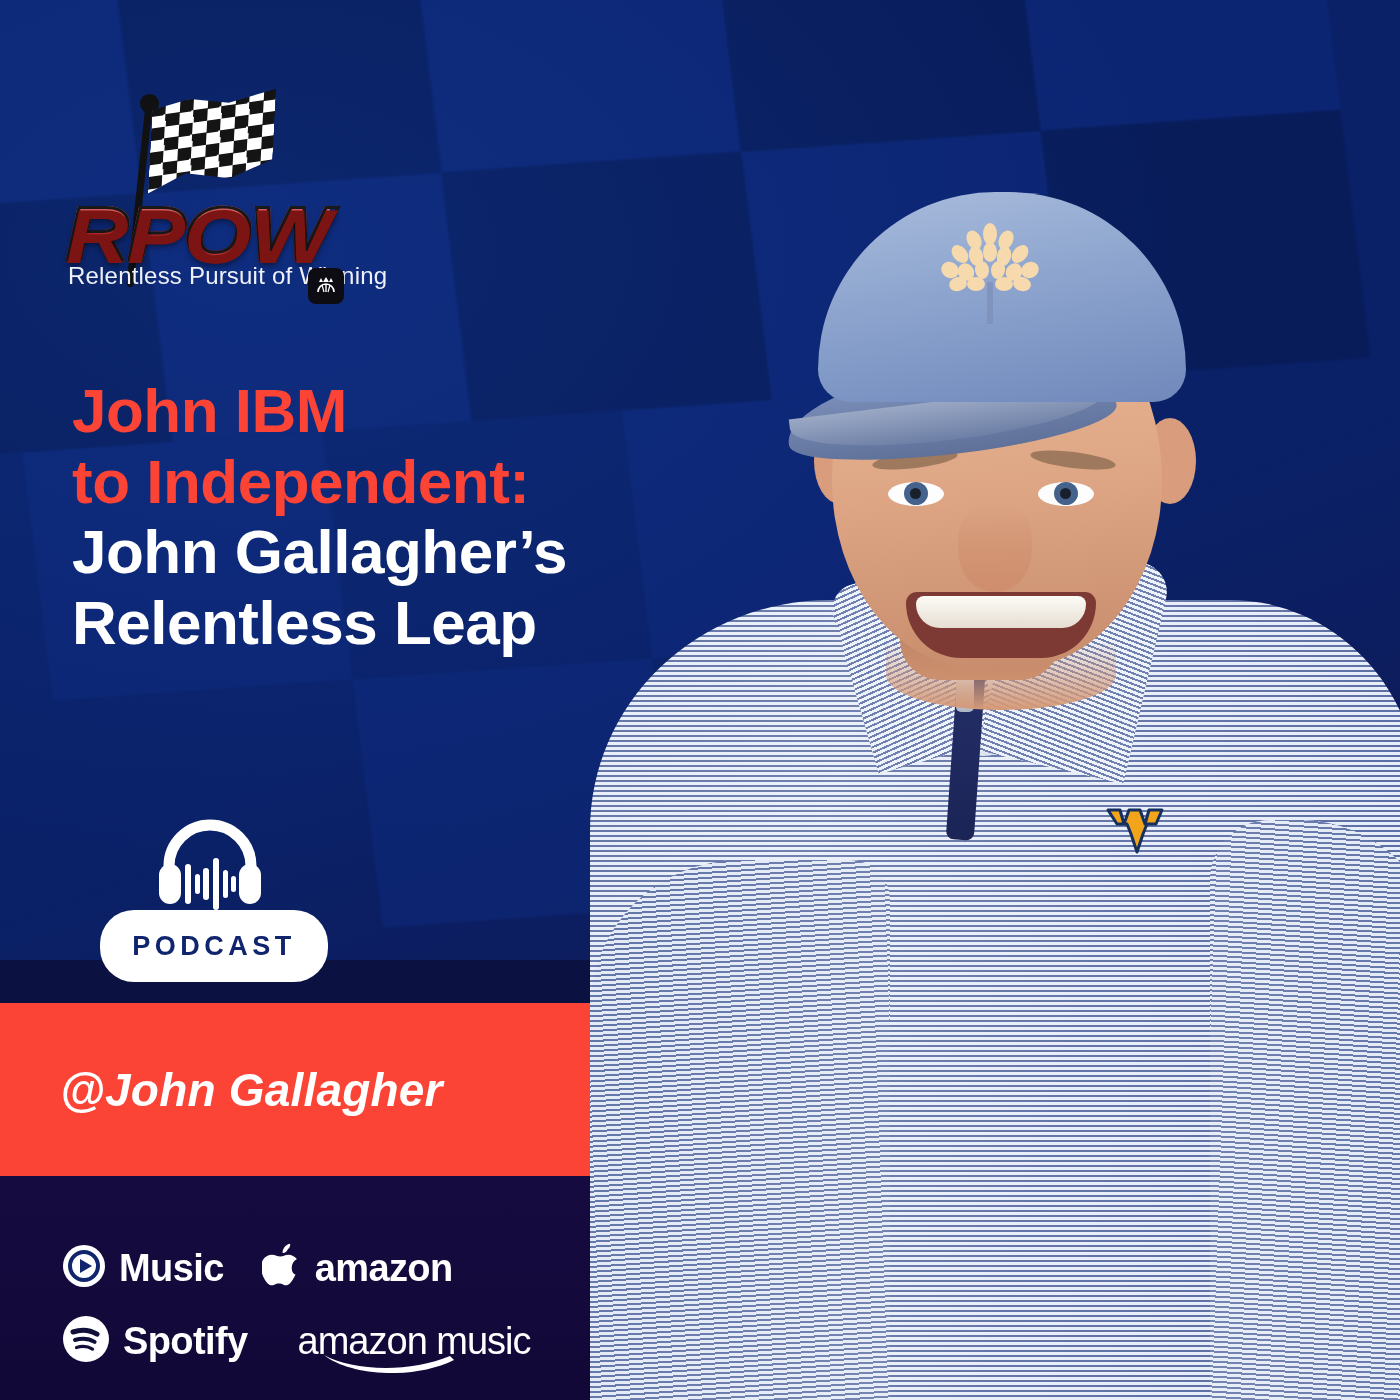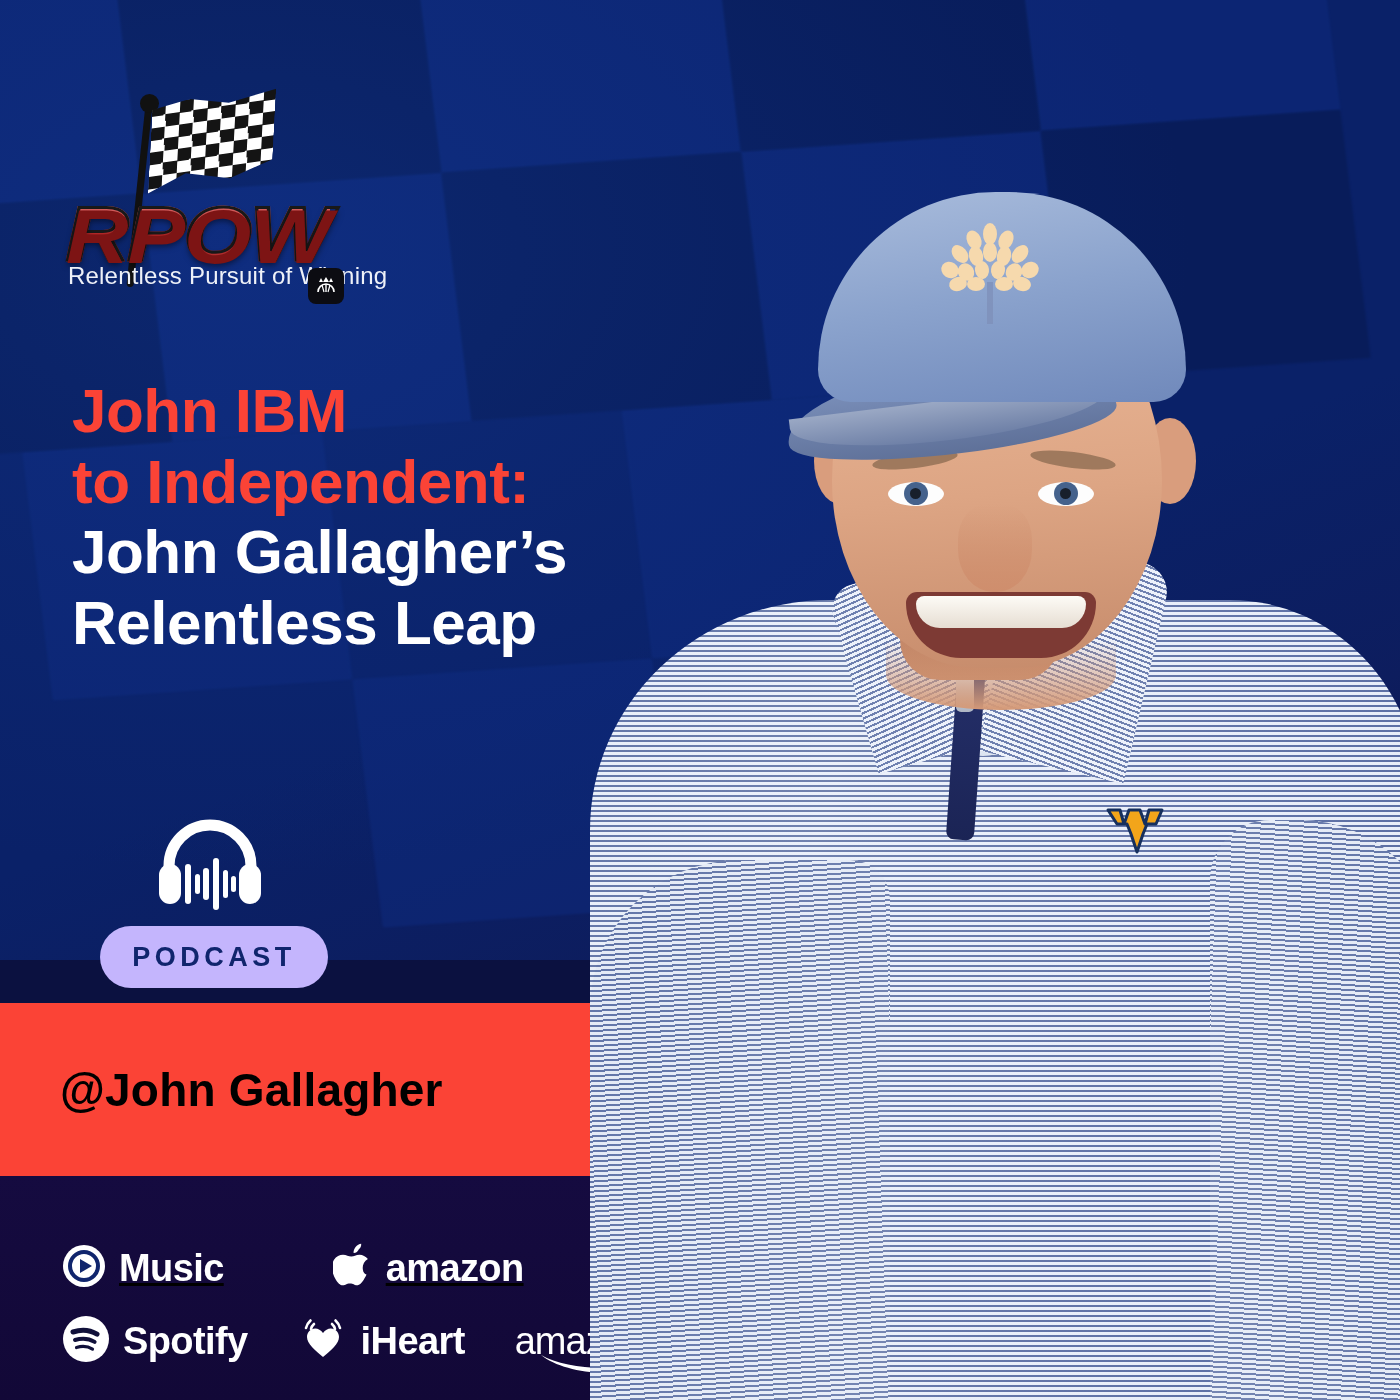--- a/index.html
+++ b/index.html
@@ -46,22 +46,22 @@
 
   
   .red-band {
     position:absolute; left:0; top:1003px;
     width:650px; height:173px;
     background:#fb4336;
   }
   .red-band .handle {
     position:absolute; left:60px; top:50%;
     transform:translateY(-50%);
-    font-size:46px; font-weight:700;
-    color:#000000; letter-spacing:.2px; white-space:nowrap;
+    font-size:46px; font-style:italic; font-weight:700;
+    color:#ffffff; letter-spacing:.2px; white-space:nowrap;
   }
 
   
   .logo-block { position:absolute; left:66px; top:86px; width:420px; }
   .flag-wrap { position:absolute; left:50px; top:0; width:180px; height:200px; }
   .flag-pole {
     position:absolute; left:30px; top:14px;
     width:7px; height:188px; background:#111; border-radius:4px;
     transform:rotate(6deg); transform-origin:top center;
   }
@@ -112,34 +112,34 @@
     font-size:62px; font-weight:800; line-height:1.14;
     letter-spacing:-.5px; white-space:nowrap;
   }
   .title-line.red { color:#fb4336; }
   .title-line.white { color:#ffffff; }
 
   
   .pod-block { position:absolute; left:100px; top:818px; width:320px; }
   .headphones { position:absolute; left:55px; top:0; width:110px; height:92px; }
   .pill {
-    position:absolute; left:0; top:108px;
-    width:228px; height:62px; border-radius:34px;
-    background:#c4b5fd;
+    position:absolute; left:0; top:92px;
+    width:228px; height:72px; border-radius:34px;
+    background:#ffffff;
     display:flex; align-items:center; justify-content:center;
   }
   .pill span {
     color:#10256d; font-size:27px; font-weight:800;
     letter-spacing:4.5px;
   }
 
   
   .platforms { position:absolute; left:62px; top:1243px; width:700px; }
   .prow { display:flex; align-items:center; }
-  .prow.r1 { gap:109px; margin-bottom:22px;text-decoration:underline; }
+  .prow.r1 { gap:38px; margin-bottom:22px; }
   .prow.r2 { gap:50px; }
   .pitem { display:flex; align-items:center; gap:13px; }
   .plabel { color:#fff; font-size:38px; font-weight:800; letter-spacing:-.6px; white-space:nowrap; }
   .plabel.thin { font-weight:400; letter-spacing:-1px; }
 
   
   .photo { position:absolute; left:600px; top:100px; width:810px; height:1300px; }
   .ph { position:absolute; }
 
   .neck { left:300px; top:380px; width:160px; height:200px;
@@ -357,34 +357,20 @@
           <svg width="48" height="48" viewBox="0 0 48 48">
             <circle cx="24" cy="24" r="23" fill="#fff"></circle>
             <g fill="none" stroke="#10103a" stroke-linecap="round">
               <path d="M11 17c8-2.6 17-2 24 2.2" stroke-width="5"></path>
               <path d="M13 25c6.6-2 14-1.5 19.6 1.9" stroke-width="4"></path>
               <path d="M14.5 32.5c5.4-1.6 11.4-1.2 16 1.6" stroke-width="3.2"></path>
             </g>
           </svg>
         </span>
         <span class="plabel">Spotify</span>
-      </div>
-      <div class="pitem">
-        <span>
-          <svg width="50" height="44" viewBox="0 0 50 44">
-            <path d="M25 40C17 33 9 27 9 20c0-5 3.6-8.6 8.2-8.6 3 0 5.6 1.6 7.8 4.5 2.2-2.9 4.8-4.5 7.8-4.5 4.6 0 8.2 3.6 8.2 8.6 0 7-8 13-16 20z" fill="#fff"></path>
-            <g fill="none" stroke="#fff" stroke-width="2.6" stroke-linecap="round">
-              <path d="M13 12a9 9 0 0 1 3-5"></path>
-              <path d="M8 11a15 15 0 0 1 4.5-7.5"></path>
-              <path d="M37 12a9 9 0 0 0-3-5"></path>
-              <path d="M42 11a15 15 0 0 0-4.5-7.5"></path>
-            </g>
-          </svg>
-        </span>
-        <span class="plabel">iHeart</span>
       </div>
       <div class="pitem">
         <span class="plabel thin">amazon music</span>
         <span style="position:relative;left:-224px;top:22px;">
           <svg width="160" height="24" viewBox="0 0 160 24">
             <path d="M4 6c28 16 86 18 126 1l4 4c-40 20-104 16-130-5z" fill="#fff"></path>
           </svg>
         </span>
       </div>
     </div>

